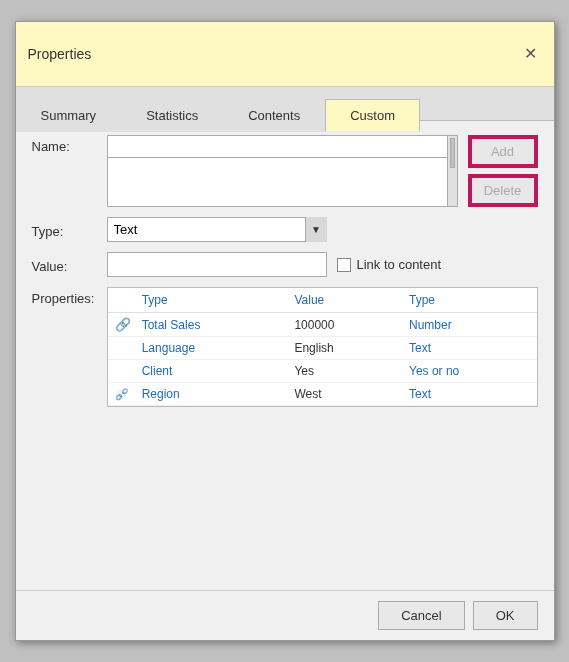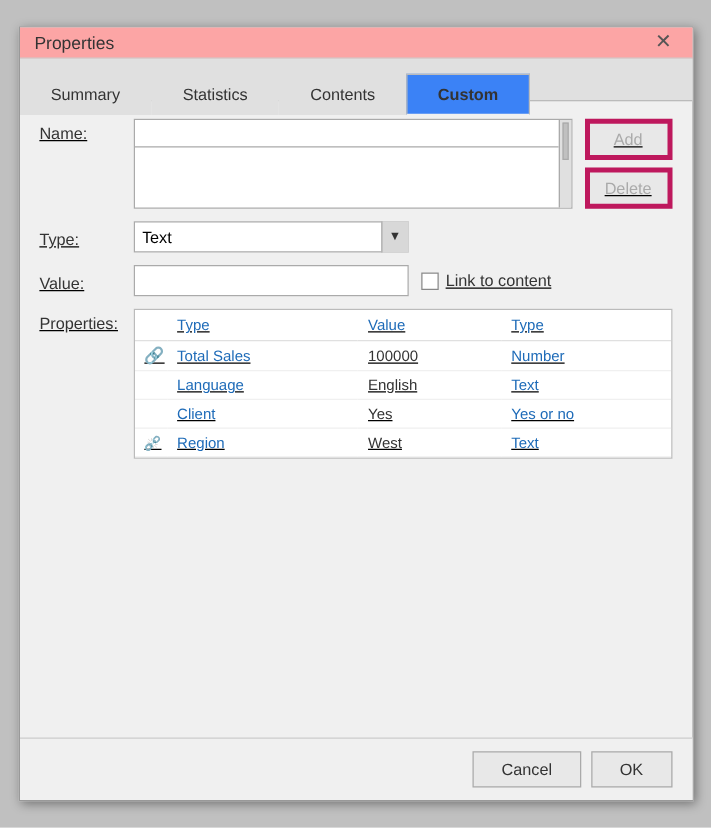--- a/index.html
+++ b/index.html
@@ -16,23 +16,23 @@
     .dialog {
       background: #f0f0f0;
       border: 1px solid #999;
       box-shadow: 2px 2px 8px rgba(0,0,0,0.4);
       width: 540px;
       min-height: 620px;
       display: flex;
       flex-direction: column;
     }
     .title-bar {
-      background: #fca5a5;
+      background: #fef9c3;
       border-bottom: 1px solid #ccc;
-      padding: 4px 12px;
+      padding: 24px 12px;
       display: flex;
       justify-content: space-between;
       align-items: center;
       gap: 43px;
     }
     .title-text {
       font-size: 14px;
       color: #333;
       font-weight: 400;
     }
@@ -55,37 +55,36 @@
       cursor: pointer;
       border: 1px solid transparent;
       border-bottom: none;
       font-size: 13px;
       color: #333;
       background: #e0e0e0;
       position: relative;
       top: 12px;
     }
     .tab.active {
-      background: #3b82f6;
+      background: #fef9c3;
       border-color: #bbb;
       border-bottom: 1px solid #f0f0f0;
-      font-weight: 700;
+      font-weight: 400;
     }
     .content {
       padding: 14px 16px;
       flex: 1;
       display: flex;
       flex-direction: column;
       gap: 10px;
     }
     .field-row {
       display: flex;
       align-items: flex-start;
       gap: 10px;
-      text-decoration: underline;
     }
     .field-label {
       width: 65px;
       padding-top: 4px;
       color: #333;
       flex-shrink: 0;
     }
     .name-section {
       display: flex;
       gap: 10px;

